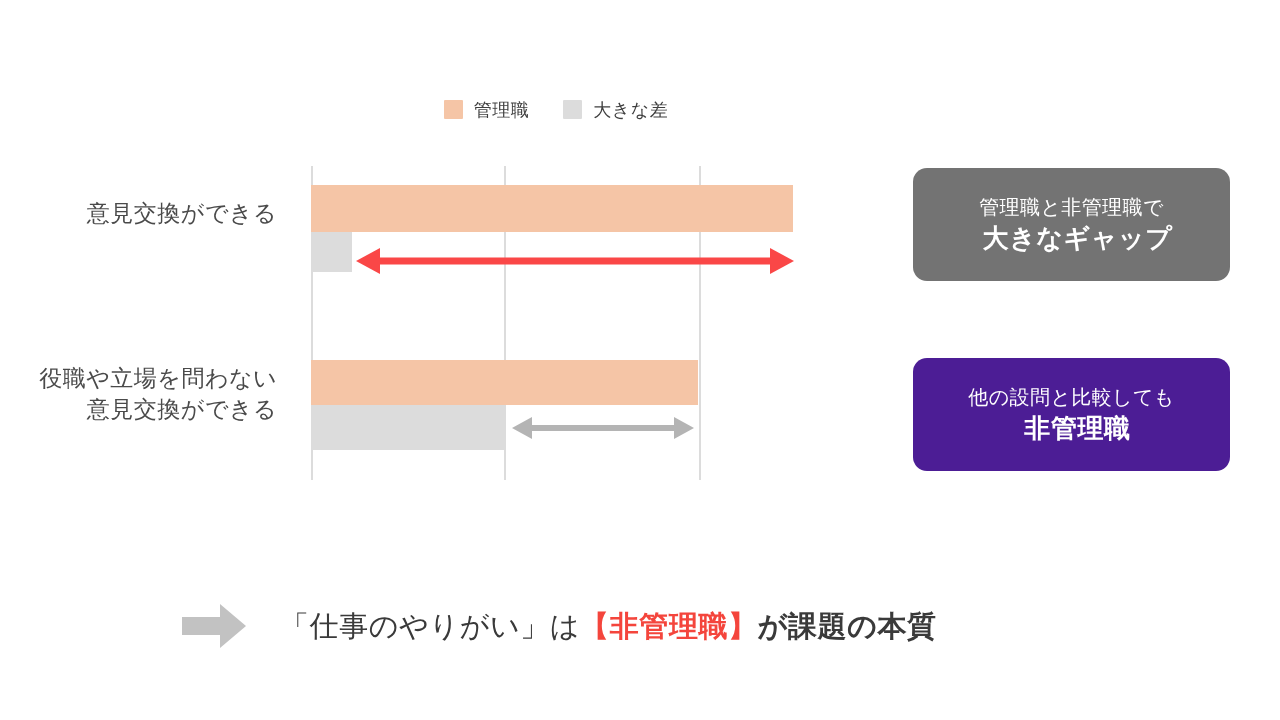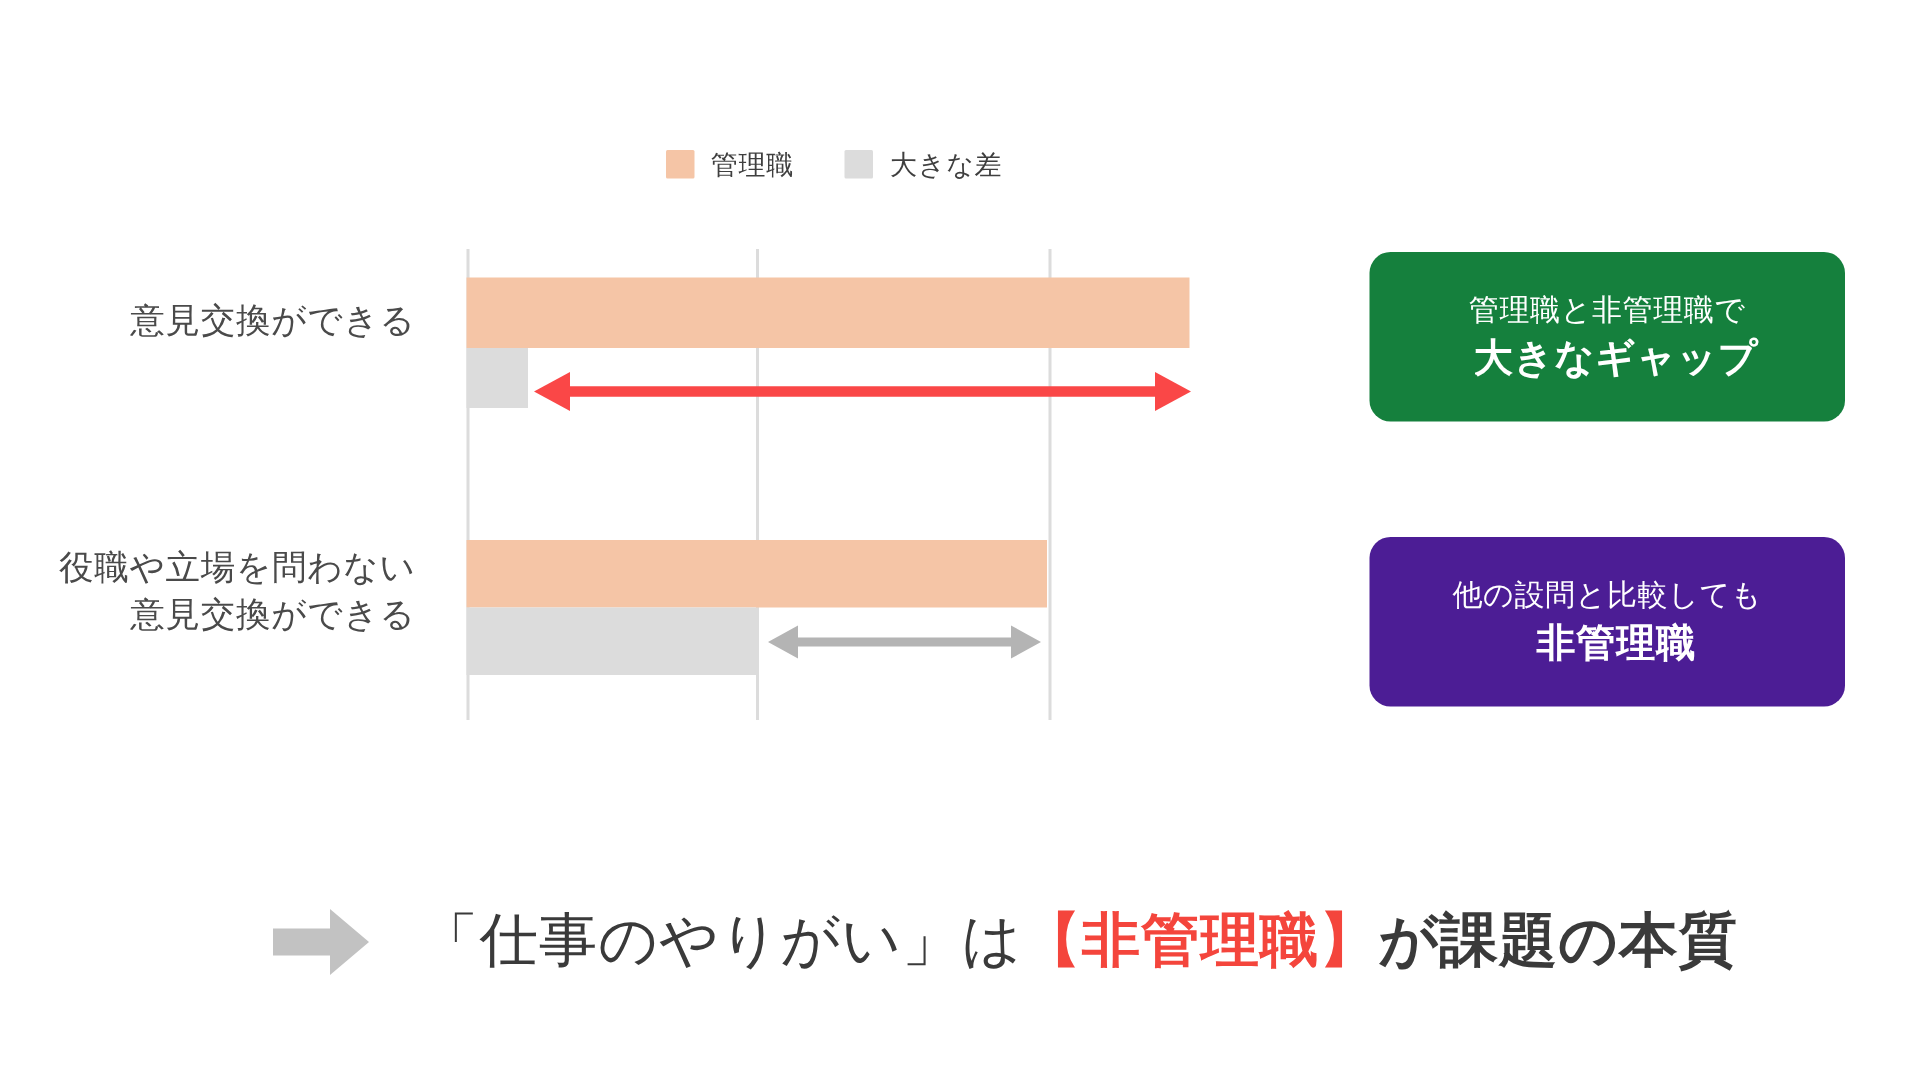--- a/index.html
+++ b/index.html
@@ -134,21 +134,21 @@
     top: 604px;
     display: flex;
     align-items: center;
     gap: 34px;
   }
   #conclusion-arrow-icon {
     flex: 0 0 auto;
     display: block;
   }
   #conclusion-text {
-    font-size: 39px;
+    font-size: 29px;
     line-height: 1.25;
     color: #3a3a3a;
     letter-spacing: 0.6px;
     white-space: nowrap;
   }
   .concl-normal { font-weight: 400; }
   .concl-red    { font-weight: 700; color: #F4453C; }
   .concl-bold   { font-weight: 700; color: #3a3a3a; }
 </style>
 </head>
@@ -189,21 +189,21 @@
       <polygon points="438,17 414,4 414,30" fill="#FA4747"></polygon>
     </svg>
 
     <svg class="arrow-svg" style="left:201px; top:248px;" width="182" height="28" viewBox="0 0 182 28">
       <line x1="15" y1="14" x2="167" y2="14" stroke="#B4B4B4" stroke-width="6"></line>
       <polygon points="0,14 20,3 20,25" fill="#B4B4B4"></polygon>
       <polygon points="182,14 162,3 162,25" fill="#B4B4B4"></polygon>
     </svg>
   </div>
 
-  <div class="callout" id="callout-0" style="background:#15803d;">
+  <div class="callout" id="callout-0" style="background:#737373;">
     <div class="callout-line1">管理職と非管理職で</div>
     <div class="callout-line2">大きなギャップ</div>
   </div>
 
   <div class="callout" id="callout-1" style="background:#4c1d95;">
     <div class="callout-line1">他の設問と比較しても</div>
     <div class="callout-line2">非管理職</div>
   </div>
 
   <div id="conclusion">

